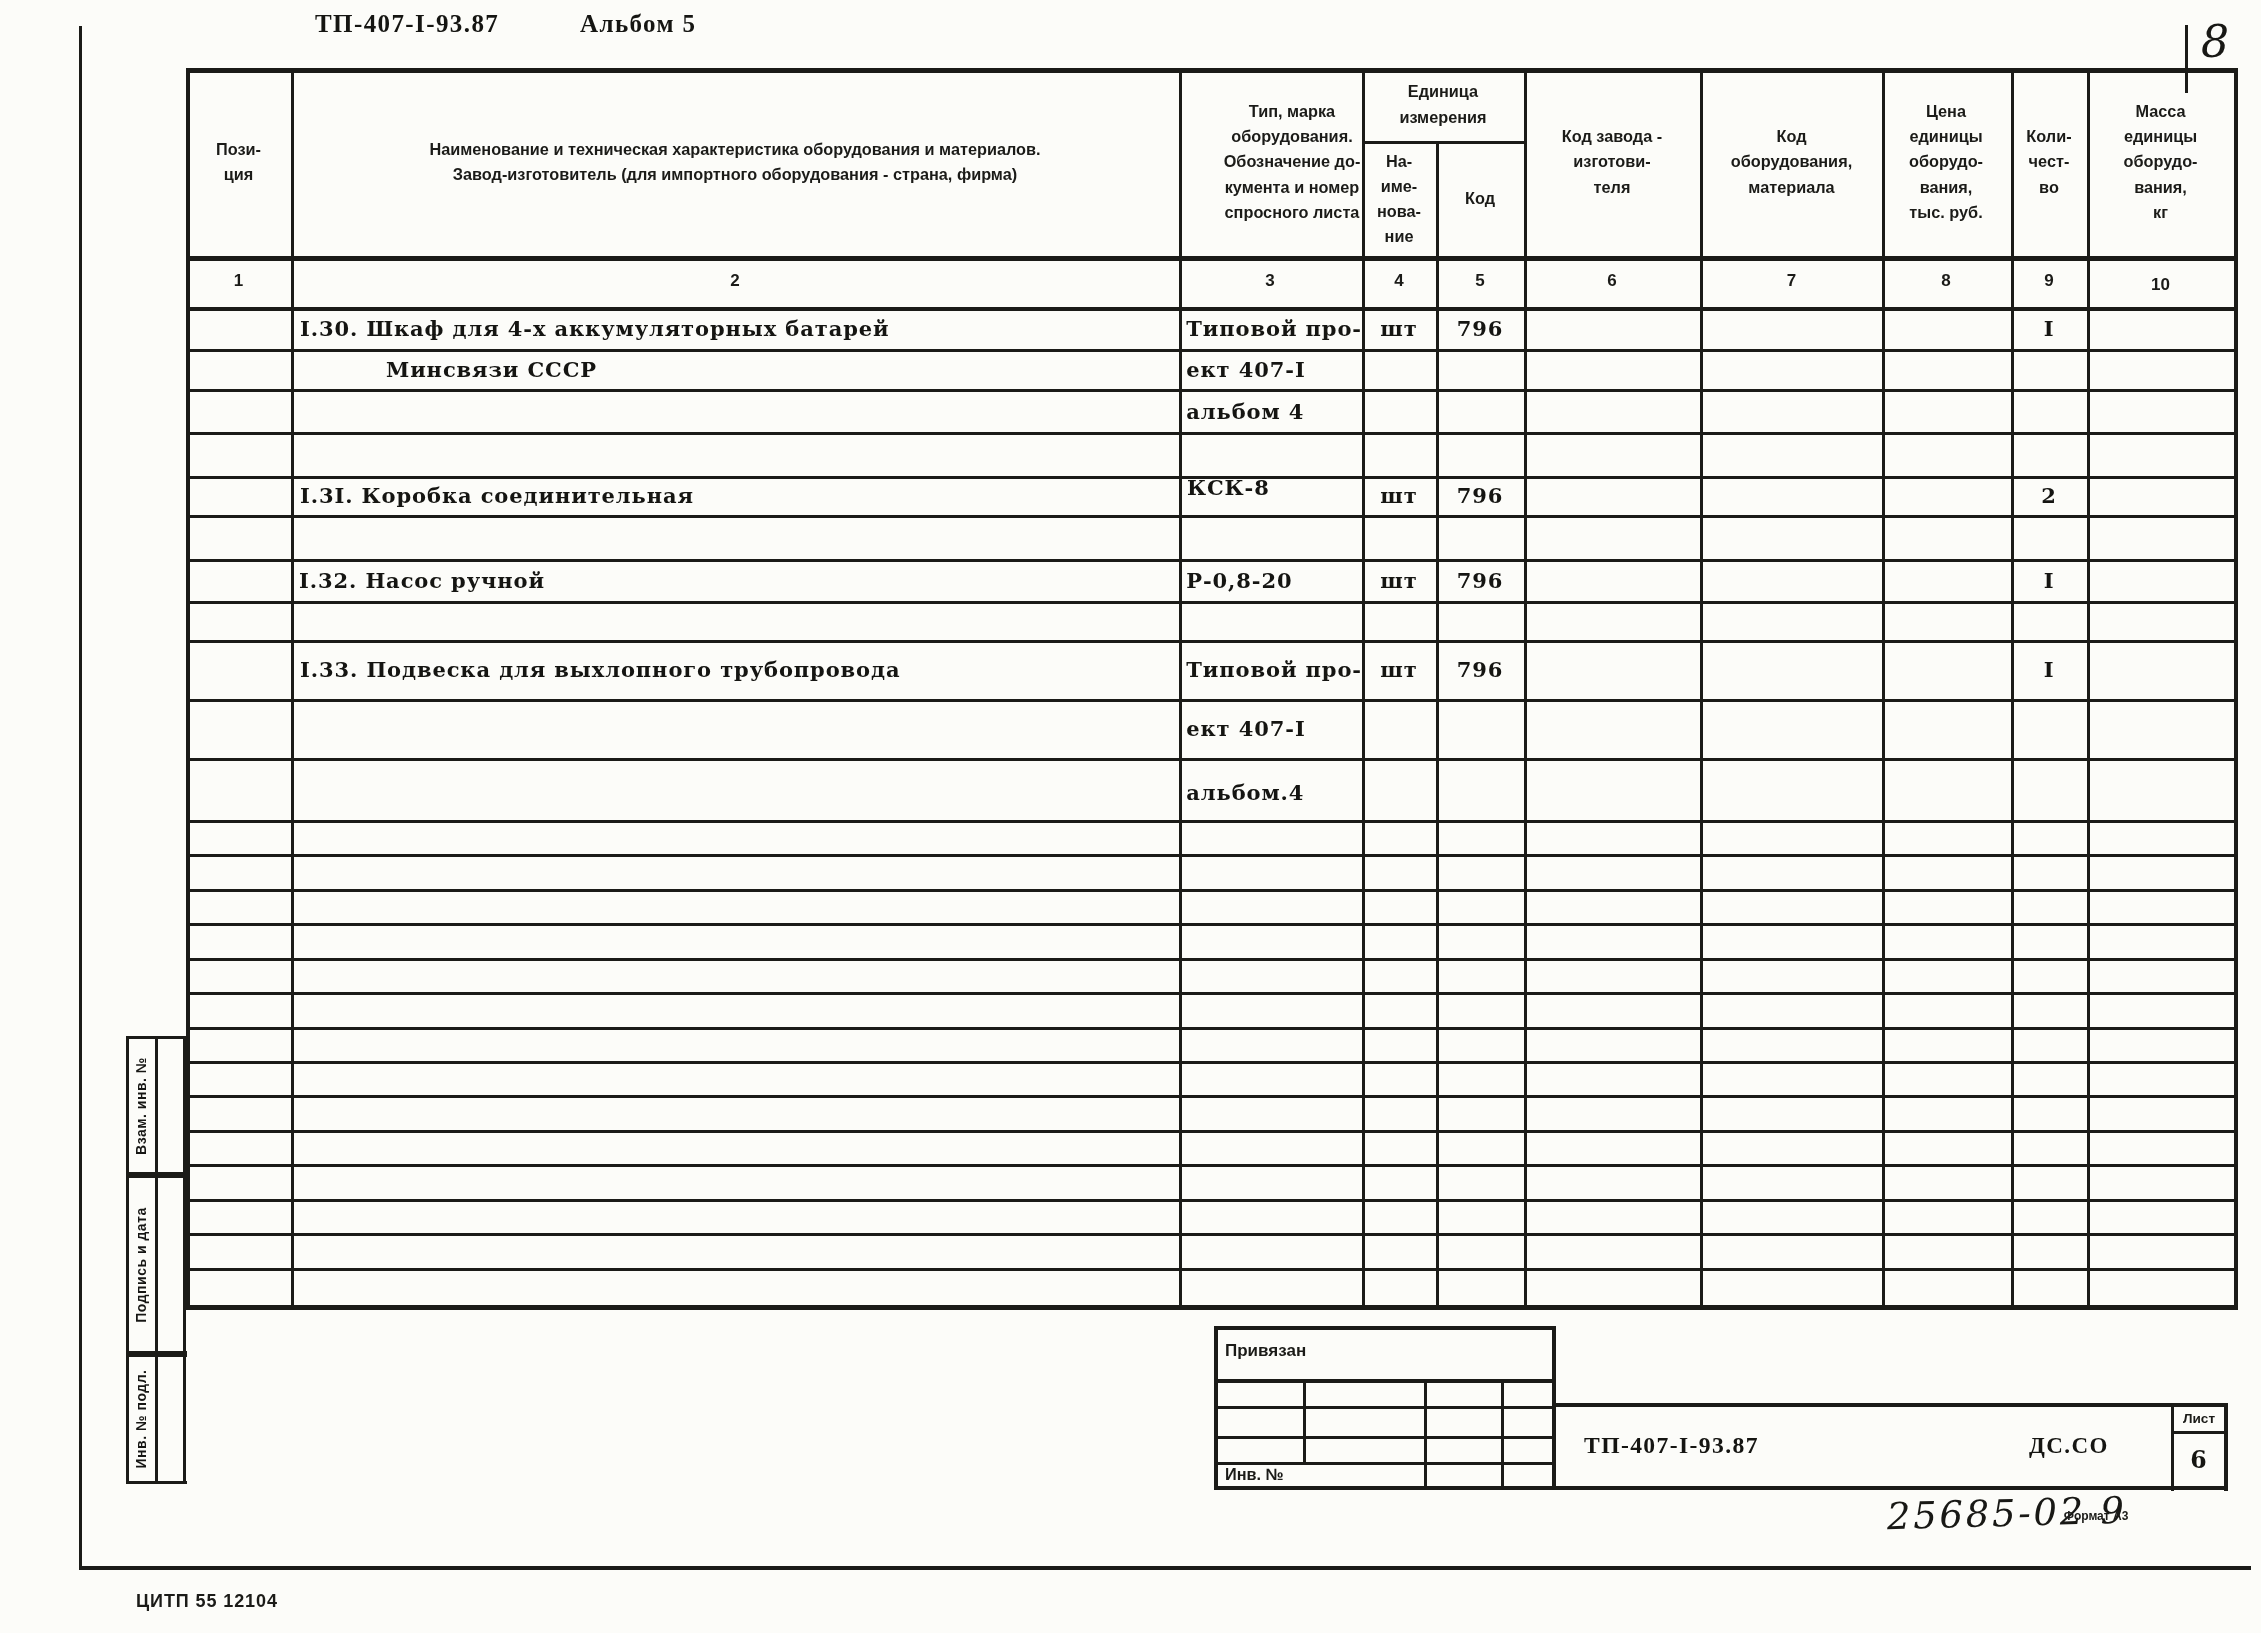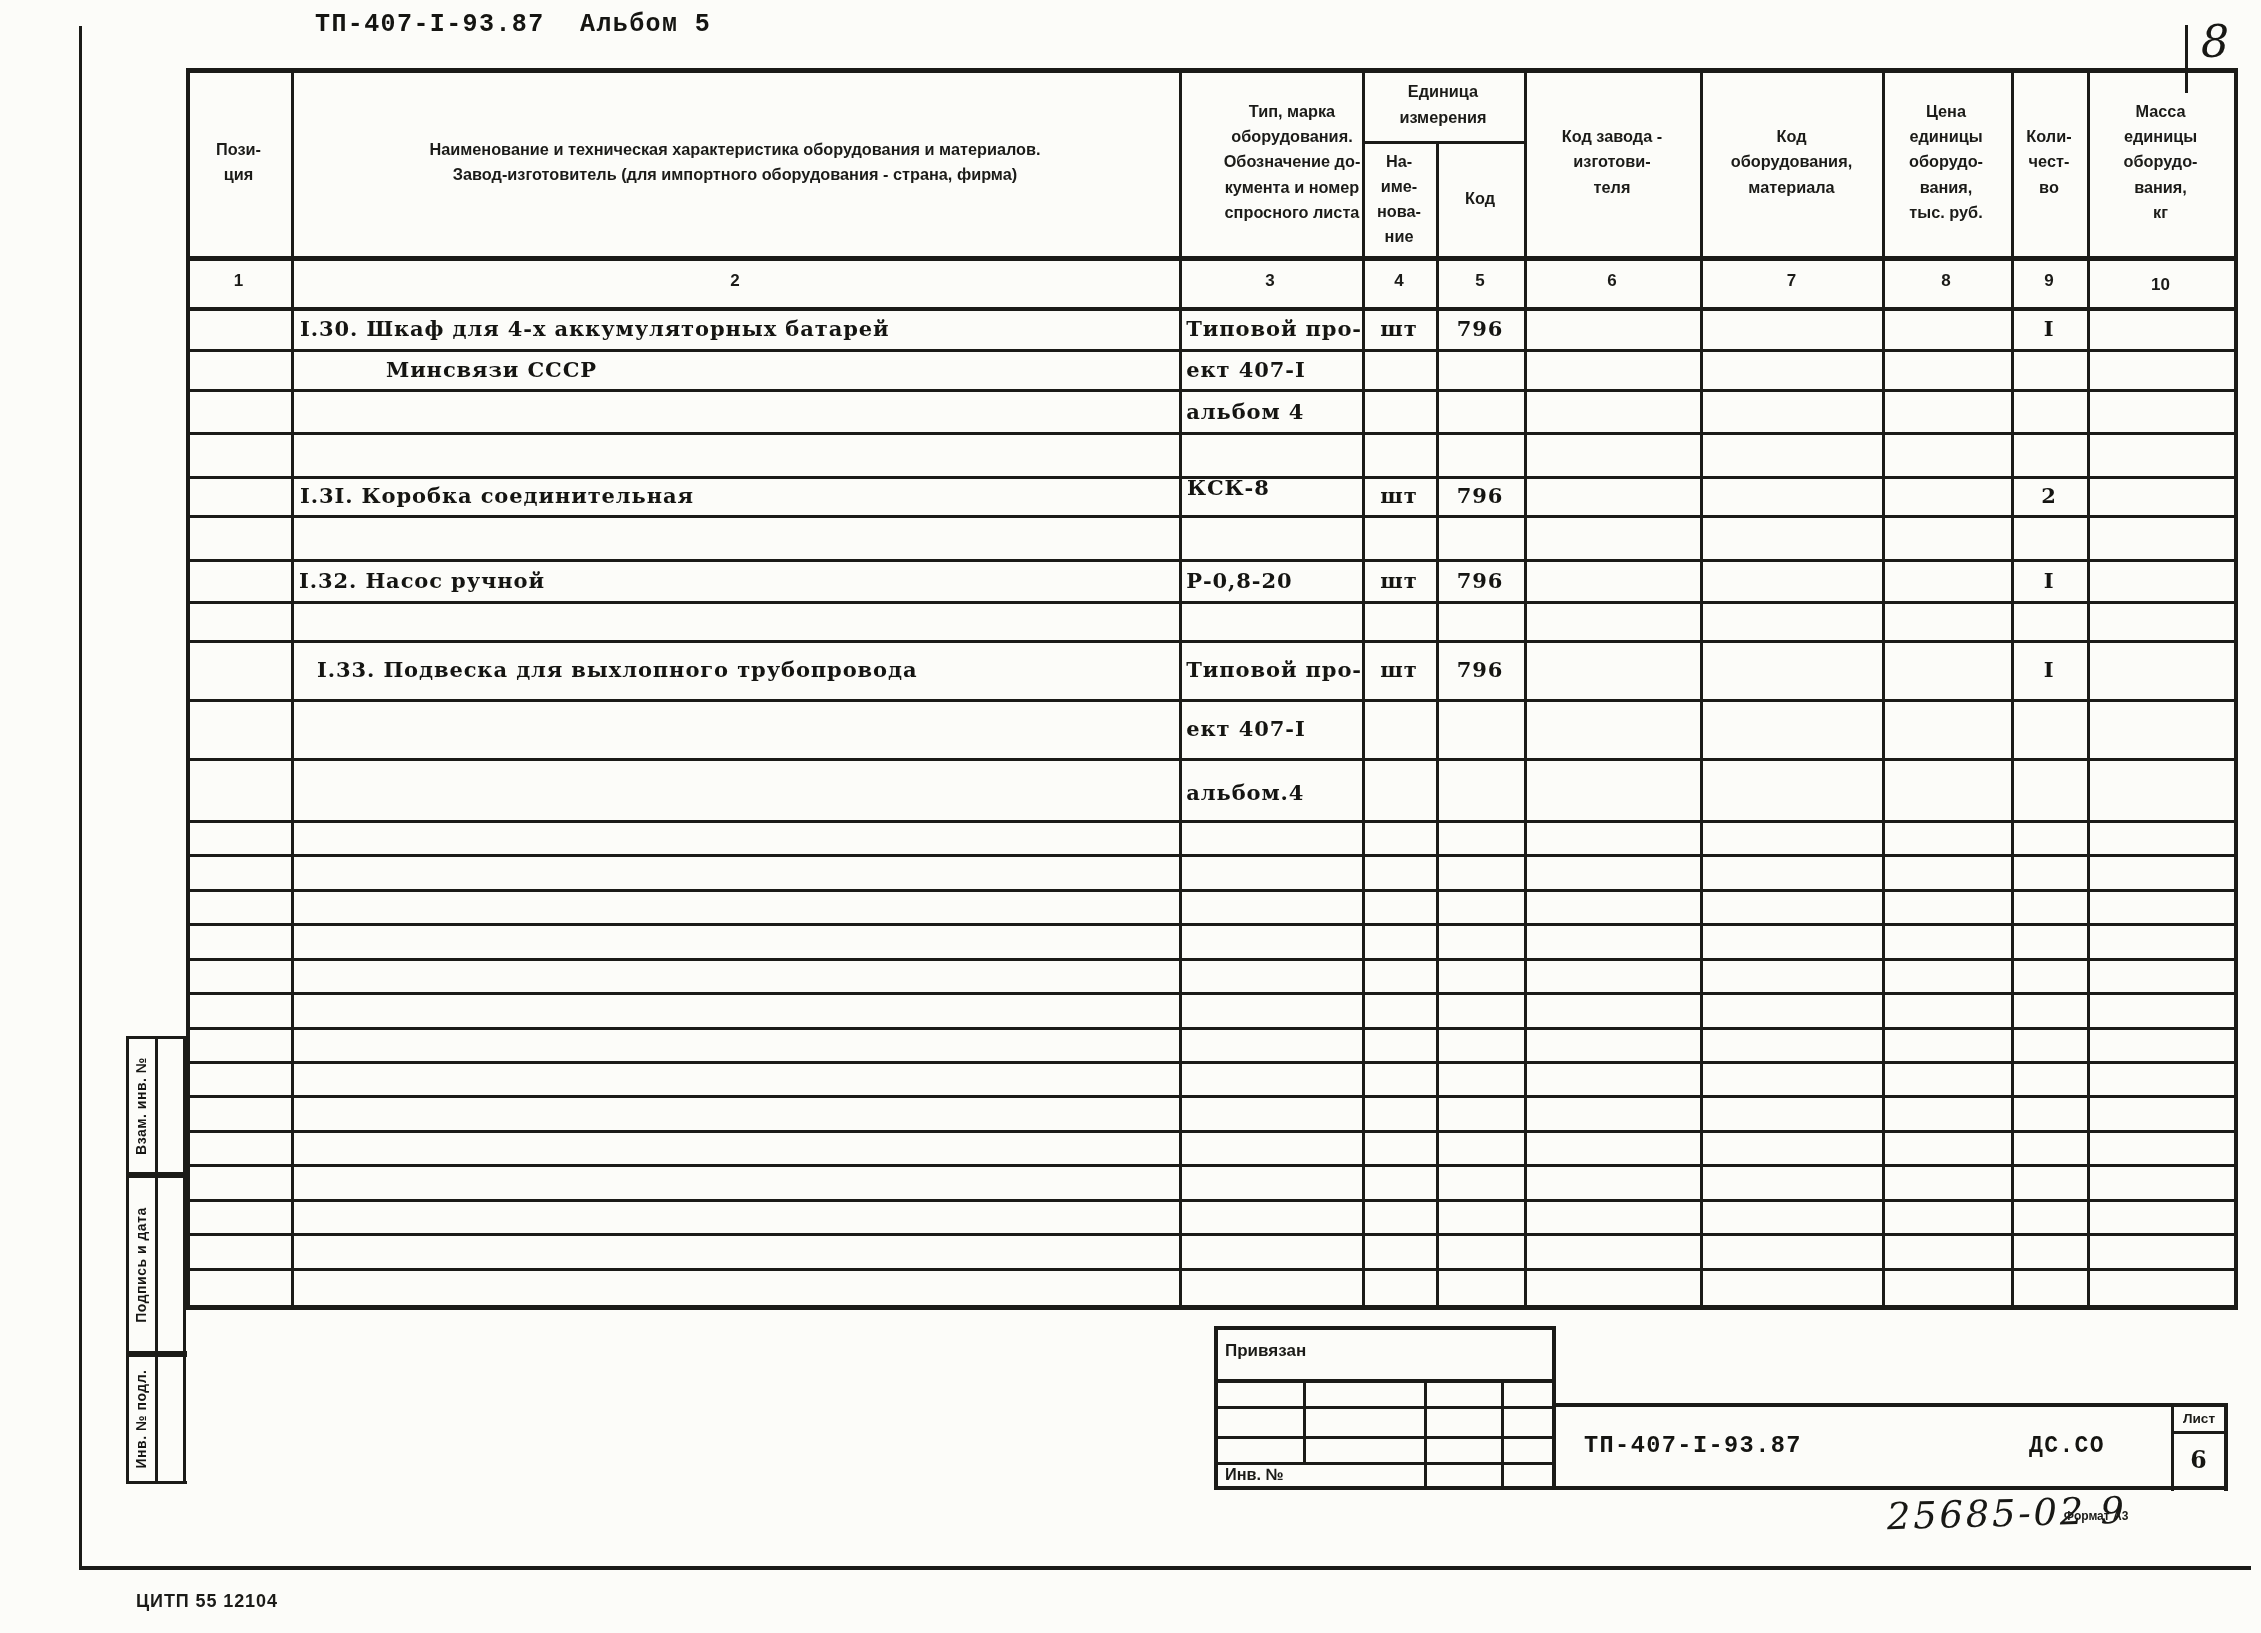--- a/index.html
+++ b/index.html
@@ -30,21 +30,21 @@
     position:absolute;
   }
   .rot > span{
     transform:rotate(-90deg);white-space:nowrap;
     font-size:14px;font-weight:700;letter-spacing:0.5px;
   }
   .hand{
     font-family:"DejaVu Serif",serif;font-style:italic;color:#181815;
   }
   .stamp-text{
-    position:absolute;font-family:Liberation Mono, monospace;font-weight:600;
+    position:absolute;font-family:Liberation Serif, serif;font-weight:600;
     letter-spacing:1.4px;color:#151512;white-space:pre;
   }
 </style>
 </head>
 <body>
 
 <div class="page">
 
   <div class="ln" style="left:79px;top:26px;width:3.2px;height:1544px;"></div>
   <div class="ln" style="left:79px;top:1566px;width:2172px;height:4.1px;"></div>
@@ -152,21 +152,21 @@
       <div class="cell typ left" style="left: 291px; top: 476px; width: 888px; height: 39px; padding-left: 9px; box-sizing: border-box;">I.3I. Коробка соединительная</div>
       <div class="cell typ left" style="left: 1179px; top: 476px; width: 182px; height: 22px; padding-left: 8px; box-sizing: border-box;">КСК-8</div>
       <div class="cell typ" style="left: 1362px; top: 476px; width: 74px; height: 39px;">шт</div>
       <div class="cell typ" style="left: 1436px; top: 476px; width: 88px; height: 39px;">796</div>
       <div class="cell typ" style="left: 2011px; top: 476px; width: 76px; height: 39px;">2</div>
       <div class="cell typ left" style="left: 291px; top: 559px; width: 888px; height: 42px; padding-left: 8px; box-sizing: border-box;">I.32. Насос ручной</div>
       <div class="cell typ left" style="left: 1179px; top: 559px; width: 182px; height: 42px; padding-left: 7.3px; box-sizing: border-box;">Р-0,8-20</div>
       <div class="cell typ" style="left: 1362px; top: 559px; width: 74px; height: 42px;">шт</div>
       <div class="cell typ" style="left: 1436px; top: 559px; width: 88px; height: 42px;">796</div>
       <div class="cell typ" style="left: 2011px; top: 559px; width: 76px; height: 42px;">I</div>
-      <div class="cell typ left" style="left: 291px; top: 640px; width: 888px; height: 59px; padding-left: 26px; box-sizing: border-box;">I.33. Подвеска для выхлопного трубопровода</div>
+      <div class="cell typ left" style="left: 291px; top: 640px; width: 888px; height: 59px; padding-left: 9px; box-sizing: border-box;">I.33. Подвеска для выхлопного трубопровода</div>
       <div class="cell typ left" style="left: 1179px; top: 640px; width: 182px; height: 59px; padding-left: 7.3px; box-sizing: border-box;">Типовой про-</div>
       <div class="cell typ" style="left: 1362px; top: 640px; width: 74px; height: 59px;">шт</div>
       <div class="cell typ" style="left: 1436px; top: 640px; width: 88px; height: 59px;">796</div>
       <div class="cell typ" style="left: 2011px; top: 640px; width: 76px; height: 59px;">I</div>
       <div class="cell typ left" style="left: 1179px; top: 699px; width: 182px; height: 59px; padding-left: 7.3px; box-sizing: border-box;">ект 407-I</div>
       <div class="cell typ left" style="left: 1179px; top: 762px; width: 182px; height: 61px; padding-left: 7.3px; box-sizing: border-box;">альбом.4</div>
     </div>
 
   <div id="margin-boxes">
       <div>

